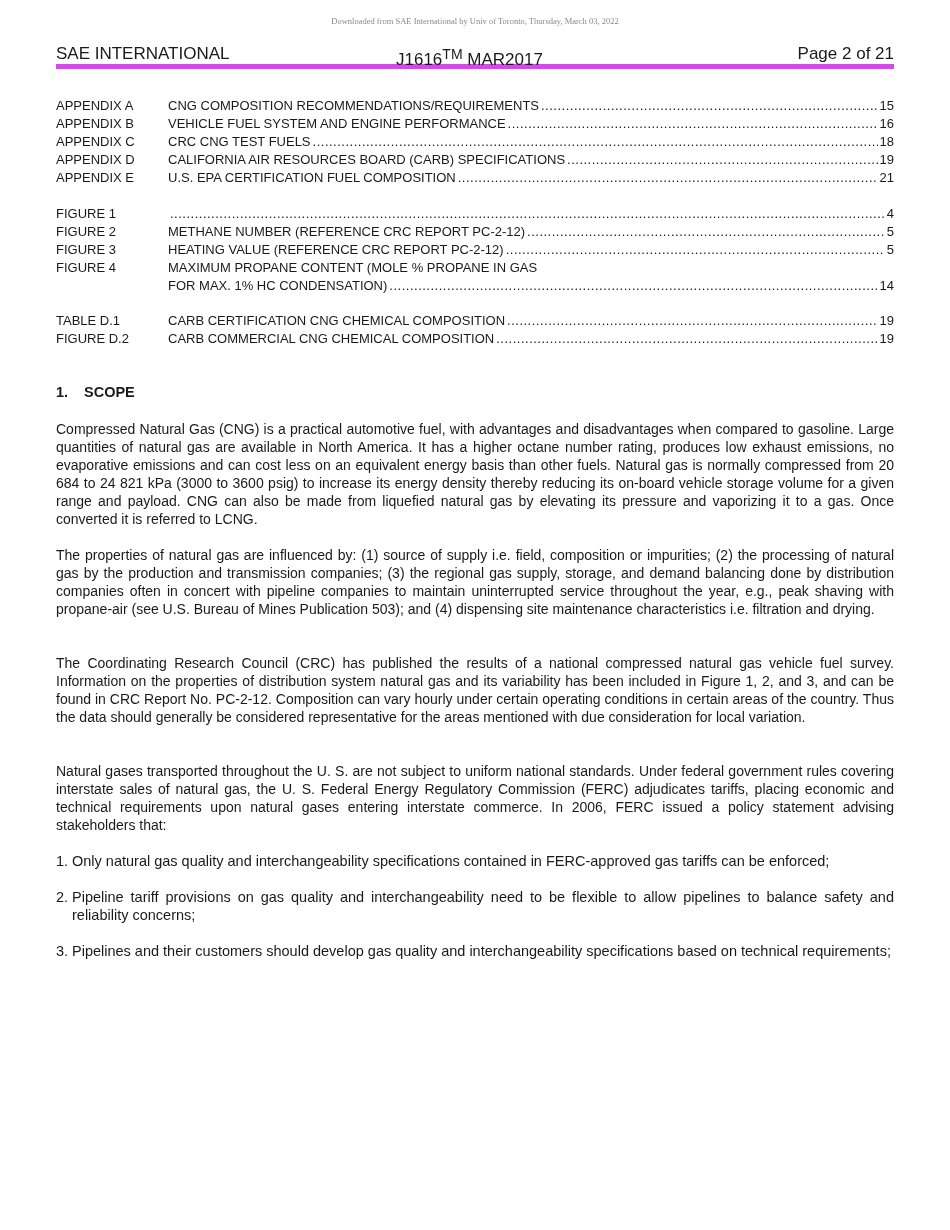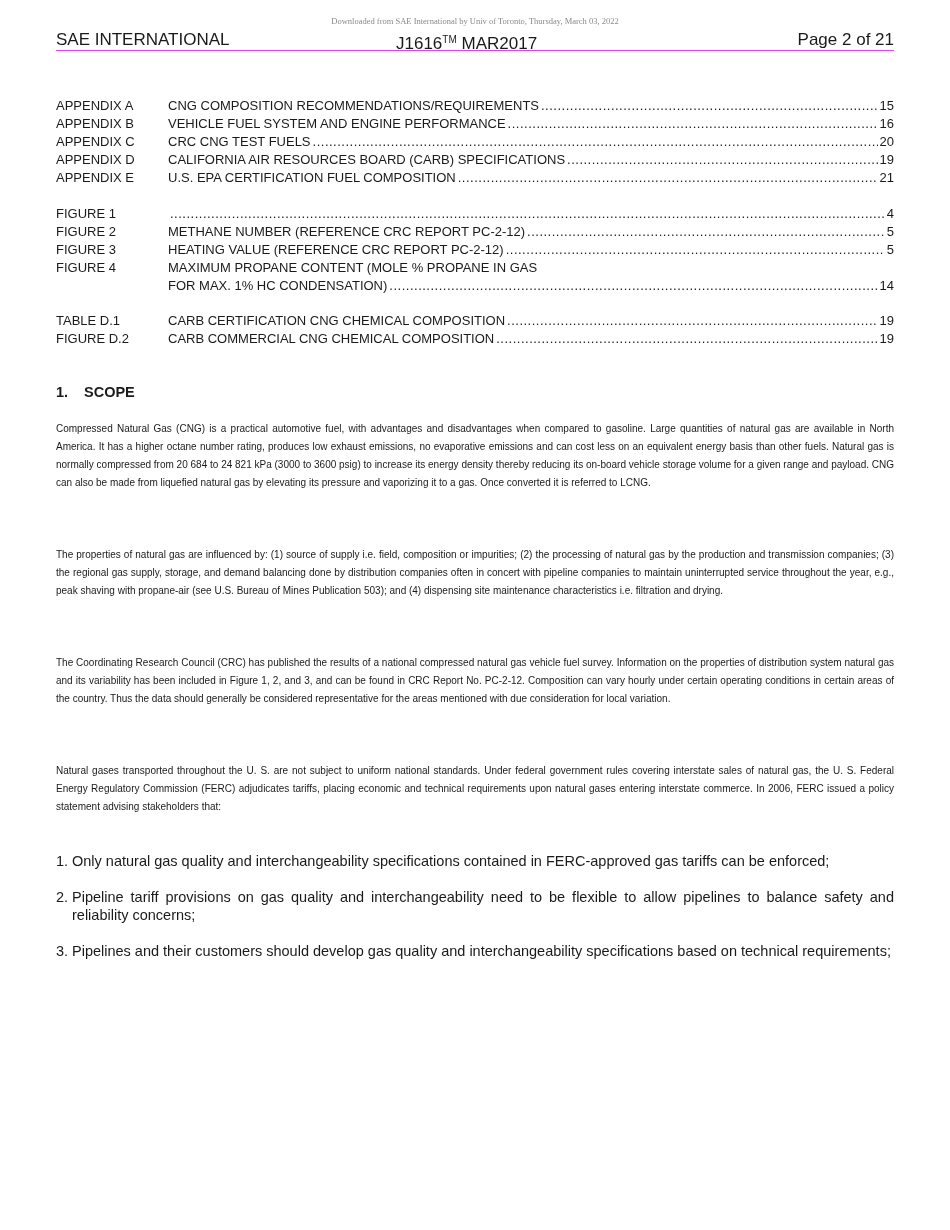--- a/index.html
+++ b/index.html
@@ -5,28 +5,28 @@
   html, body { margin: 0; padding: 0; background: #ffffff; }
   body {
     width: 950px; height: 1230px; position: relative; overflow: hidden;
     font-family: "Liberation Sans", sans-serif; color: #1a1a1a;
   }
   .watermark {
     position: absolute; top: 16px; left: 0; width: 950px; text-align: center;
     font-family: "Liberation Serif", serif; font-size: 8.5px; color: #8a8a8a;
   }
   .page-header {
-    position: absolute; top: 30px; left: 56px; width: 838px; height: 20px;
-    border-bottom: 1px solid #d946ef;
+    position: absolute; top: 44px; left: 56px; width: 838px; height: 20px;
+    border-bottom: 5px solid #d946ef;
     font-size: 17px; line-height: 20px; text-decoration: underline;
   }
   .page-header .left { position: absolute; left: 0; top: 0; }
   .page-header .center { position: absolute; left: 340px; top: 0; }
   .page-header .right { position: absolute; right: 0; top: 0; }
-  .page-header sup { font-size: 10px; vertical-align: 6px; }
+  .page-header sup { font-size: 14px; vertical-align: 6px; }
 
   .toc { position: absolute; left: 56px; width: 838px; font-size: 13px; }
   .toc-row { position: relative; height: 18px; line-height: 18px; }
   .toc-row .lab { position: absolute; left: 0; top: 0; }
   .toc-row .entry {
     position: absolute; left: 112px; right: 0; top: 0;
     display: flex; align-items: baseline; white-space: nowrap; overflow: hidden;
   }
   .toc-row .entry .title { flex: 0 0 auto; }
   .toc-row .entry .dots {
@@ -37,21 +37,21 @@
     content: "........................................................................................................................................................................................................................";
   }
   .toc-row .entry .pg { flex: 0 0 auto; }
 
   .section-heading {
     position: absolute; left: 56px; top: 383px; font-size: 14.5px; line-height: 18px; font-weight: bold;
   }
   .section-heading .num { display: inline-block; width: 28px; }
 
   .para {
-    position: absolute; left: 56px; width: 838px; font-size: 10px; line-height: 18px;
+    position: absolute; left: 56px; width: 838px; font-size: 14px; line-height: 18px;
     text-align: justify; text-align-last: left; margin: 0;
   }
   .list-item {
     position: absolute; left: 56px; width: 838px; font-size: 14.5px; line-height: 18px;
   }
   .list-item .num { position: absolute; left: 0; top: 0; }
   .list-item .txt {
     margin-left: 16px; text-align: justify; text-align-last: left;
   }
 </style>
@@ -81,21 +81,21 @@
         <span class="title">VEHICLE FUEL SYSTEM AND ENGINE PERFORMANCE</span>
         <span class="dots"></span>
         <span class="pg">16</span>
       </span>
   </div>
   <div class="toc-row">
     <span class="lab">APPENDIX C</span>
     <span class="entry">
         <span class="title">CRC CNG TEST FUELS</span>
         <span class="dots"></span>
-        <span class="pg">20</span>
+        <span class="pg">18</span>
       </span>
   </div>
   <div class="toc-row">
     <span class="lab">APPENDIX D</span>
     <span class="entry">
         <span class="title">CALIFORNIA AIR RESOURCES BOARD (CARB) SPECIFICATIONS</span>
         <span class="dots"></span>
         <span class="pg">19</span>
       </span>
   </div>

